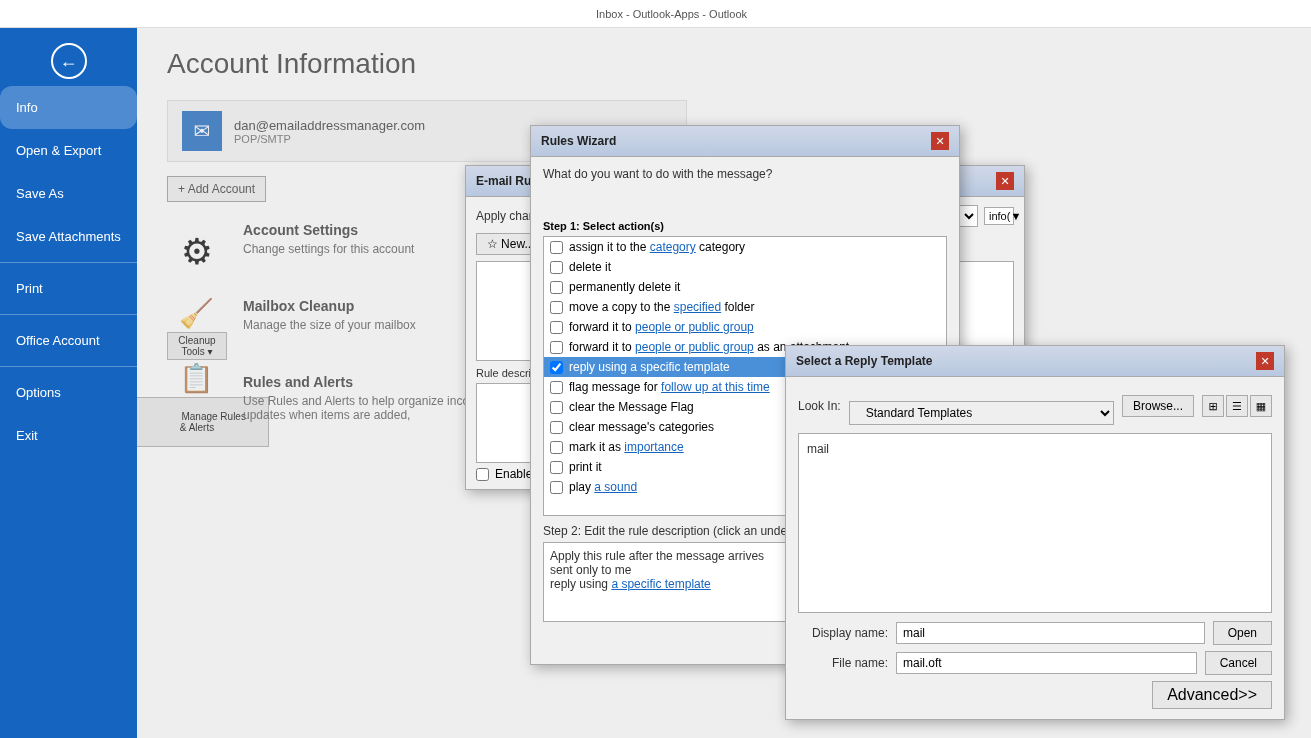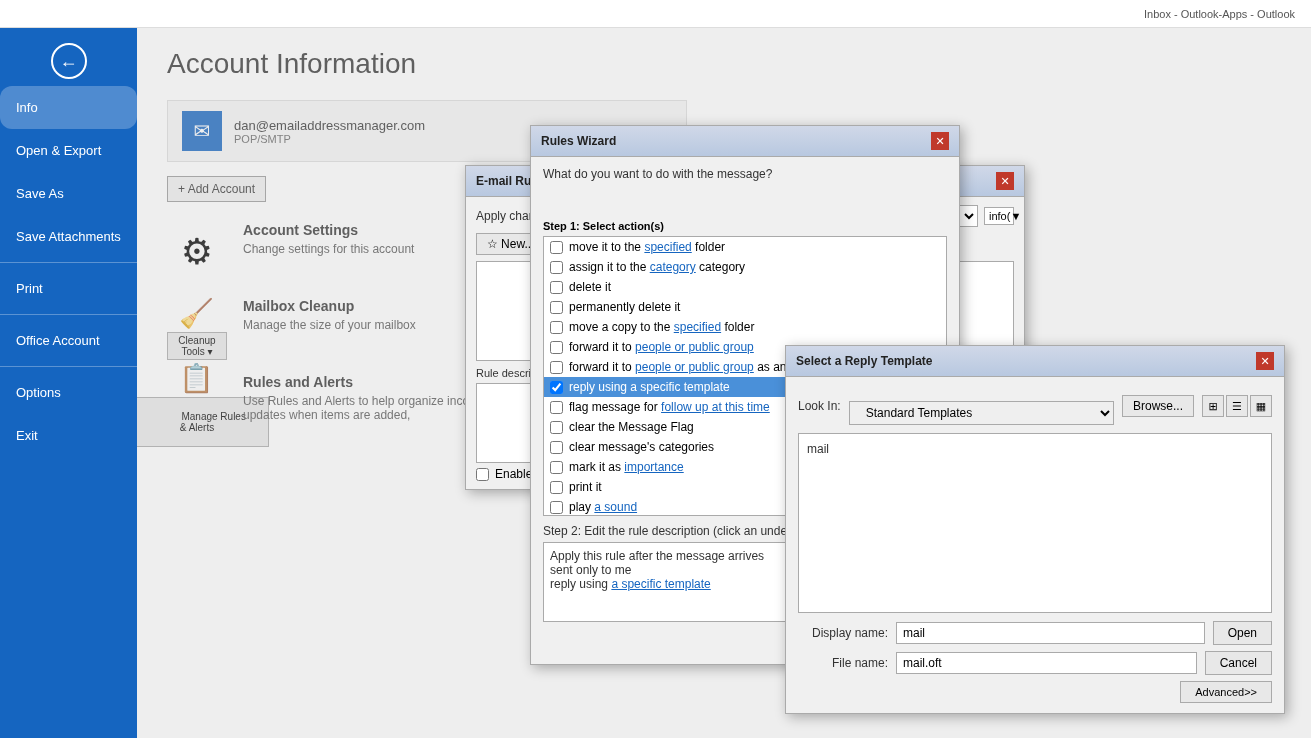--- a/index.html
+++ b/index.html
@@ -4,21 +4,21 @@
   <style>
     * { box-sizing: border-box; margin: 0; padding: 0; }
     body { font-family: 'Segoe UI', Arial, sans-serif; font-size: 13px; background: #f0f0f0; overflow: hidden; }
 
     
     .top-bar {
       background: #fff;
       height: 28px;
       display: flex;
       align-items: center;
-      justify-content: flex-end;
+      justify-content: center;
       padding-right: 16px;
       font-size: 11px;
       color: #555;
       border-bottom: 1px solid #ddd;
       padding-left: 48px;
     }
 
     
     .layout { display: flex; height: calc(738px - 28px); }
 
@@ -329,21 +329,21 @@
     .rt-bottom-row {
       display: flex;
       justify-content: flex-end;
       gap: 6px;
       margin-top: 4px;
     }
     .rt-advanced-btn {
       border: 1px solid #aaa;
       background: #e8e8e8;
       padding: 4px 14px;
-      font-size: 11px;
+      font-size: 16px;
       cursor: pointer;
       text-align: center;
     }
 
     
     ::-webkit-scrollbar { width: 12px; }
     ::-webkit-scrollbar-track { background: #f0f0f0; }
     ::-webkit-scrollbar-thumb { background: #c0c0c0; border: 1px solid #aaa; }
   </style>
 </head>
@@ -488,24 +488,20 @@
 <div class="modal rules-wizard-modal">
   <div class="modal-titlebar">
     <span class="modal-title">Rules Wizard</span>
     <button class="modal-close-btn">✕</button>
   </div>
   <div class="rw-content">
     <div class="rw-header">What do you want to do with the message?</div>
     <div style="font-size:11px;font-weight:600;margin-bottom:4px;margin-top:39px;">Step 1: Select action(s)</div>
     <div class="rw-list-container">
 
-      <div class="rw-list-item">
-        <input type="checkbox" class="rw-checkbox" style="">
-        <span>move it to the <span class="rw-link">specified</span> folder</span>
-      </div>
       <div class="rw-list-item">
         <input type="checkbox" class="rw-checkbox" style="">
         <span>assign it to the <span class="rw-link">category</span> category</span>
       </div>
       <div class="rw-list-item">
         <input type="checkbox" class="rw-checkbox" style="">
         <span>delete it</span>
       </div>
       <div class="rw-list-item">
         <input type="checkbox" class="rw-checkbox" style="">

